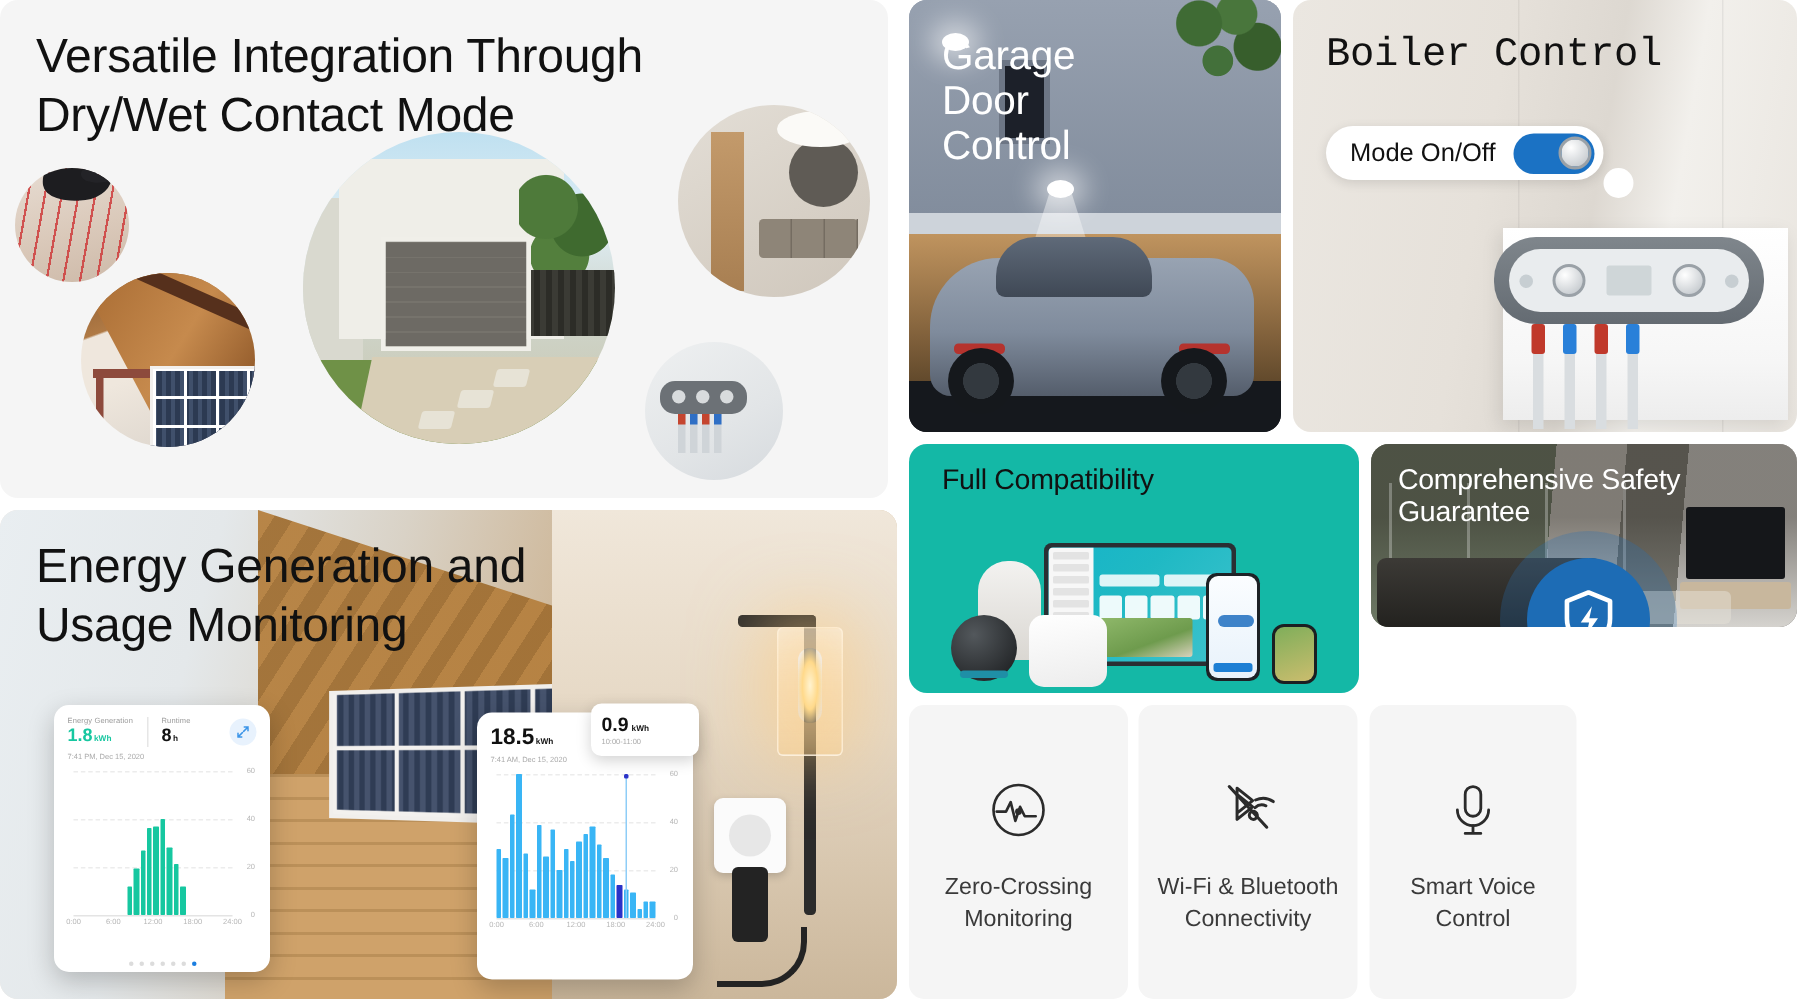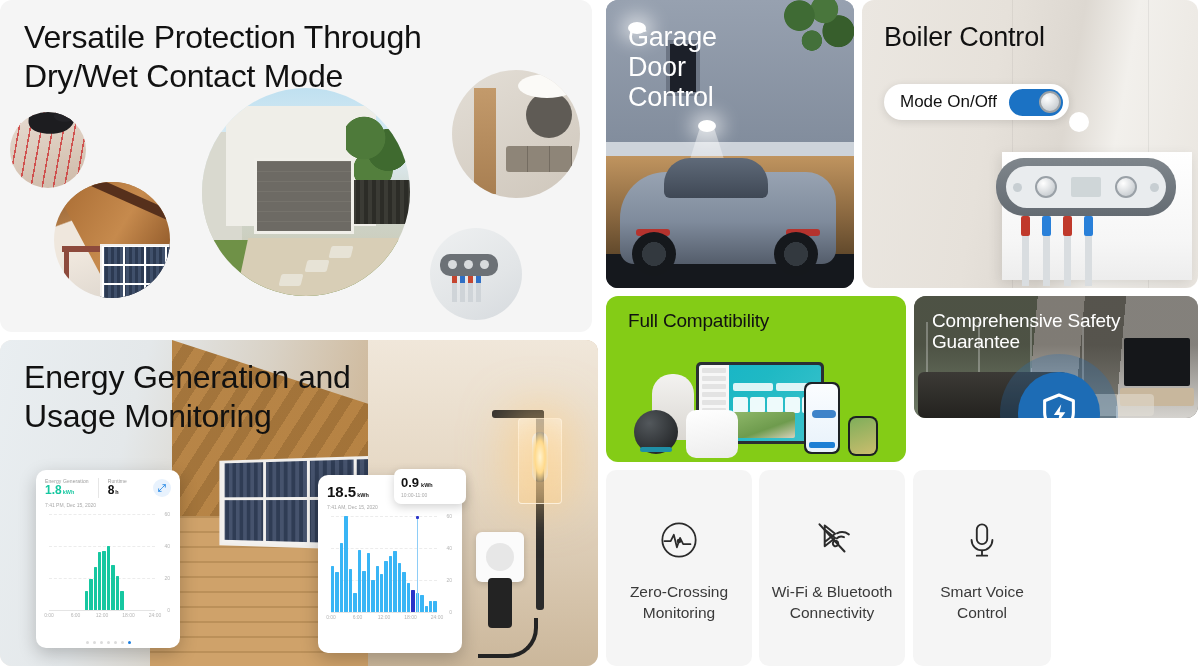--- a/index.html
+++ b/index.html
@@ -259,33 +259,33 @@
   #p-boiler .lcd { width:30px; height:20px; background:#cfd6d8; border-radius:2px; }
   #p-boiler .miniknob { width:9px; height:9px; border-radius:50%; background:#c7ced2; }
   #p-boiler .pipes { position:absolute; left:160px; top:216px; display:flex; gap:14px; }
   #p-boiler .pipes i { width:7px; height:70px; background:#d9dde0; position:relative; }
   #p-boiler .pipes i:before { content:""; position:absolute; top:0; left:-1px; width:9px; height:20px; border-radius:2px; }
   #p-boiler .pipes i:nth-child(1):before { background:#c0392b; }
   #p-boiler .pipes i:nth-child(2):before { background:#2980d9; }
   #p-boiler .pipes i:nth-child(3):before { background:#c0392b; }
   #p-boiler .pipes i:nth-child(4):before { background:#2980d9; }
   #p-boiler .dot-white { position:absolute; left:207px; top:112px; width:20px; height:20px; border-radius:50%; background:#fff; }
-  #p-boiler .panel-title { left: 22px; top: 22px; }
+  #p-boiler .panel-title { left: 22px; top: 22px; font-family: Liberation Mono, monospace; }
 
   .toggle-pill {
     position:absolute; left:22px; top:84px; height:36px; background:#fff; border-radius:18px;
     display:flex; align-items:center; gap:12px; padding:0 6px 0 16px;
     box-shadow: 0 2px 8px rgba(0,0,0,.12); z-index:7;
   }
   .toggle-pill .tl { font-size:17px; color:#111; }
   .switch { width:54px; height:27px; border-radius:14px; background:#1b72c4; position:relative; }
   .switch .knob { position:absolute; right:2px; top:2px; width:23px; height:23px; border-radius:50%; background:#f0f3f5; }
 
   
-  #p-compat { left: 606px; top: 296px; width: 300px; height: 166px; background:#84cc16; }
+  #p-compat { left: 606px; top: 296px; width: 300px; height: 166px; background:#14b8a6; }
   #p-compat .panel-title { left: 22px; top: 14px; font-size: 19px; }
   .devices { position:absolute; left:28px; bottom:4px; width:250px; height:100px; }
   .dev { position:absolute; }
   .tablet { left:62px; top:4px; width:128px; height:82px; background:#2a2f33; border-radius:5px; padding:3px; }
   .tablet .scr { width:100%; height:100%; background: linear-gradient(135deg,#16b4c8,#1fb9c4 40%, #3fc3cd); border-radius:3px; position:relative; overflow:hidden; }
   .tablet .side { position:absolute; left:0; top:0; width:30px; height:100%; background:#f7f7f7; }
   .tablet .side i { display:block; height:5px; margin:3px 3px 0; background:#e3e3e3; border-radius:1px; }
   .tablet .side i.hl { background:#f0922b; }
   .tablet .tiles { position:absolute; left:34px; top:32px; right:4px; display:flex; gap:2px; }
   .tablet .tiles span { flex:1; height:16px; background:#fff; border-radius:2px; opacity:.92; }
@@ -341,21 +341,21 @@
   #f2 { left:759px; width:146px; }
   #f3 { left:913px; width:138px; }
   #f4 { left:1058px; width:140px; }
 </style>
 </head>
 <body>
 
 <div class="stage">
 
   <div class="panel" id="p-versatile">
-    <div class="panel-title">Versatile Protection Through
+    <div class="panel-title">Versatile Integration Through
 Dry/Wet Contact Mode</div>
 
     <div class="circ" id="c-floor">
       <div class="img"></div>
         <div class="blob"></div>
     </div>
 
     <div class="circ" id="c-solar">
       <div class="img"></div>
         <div class="roof"></div>

